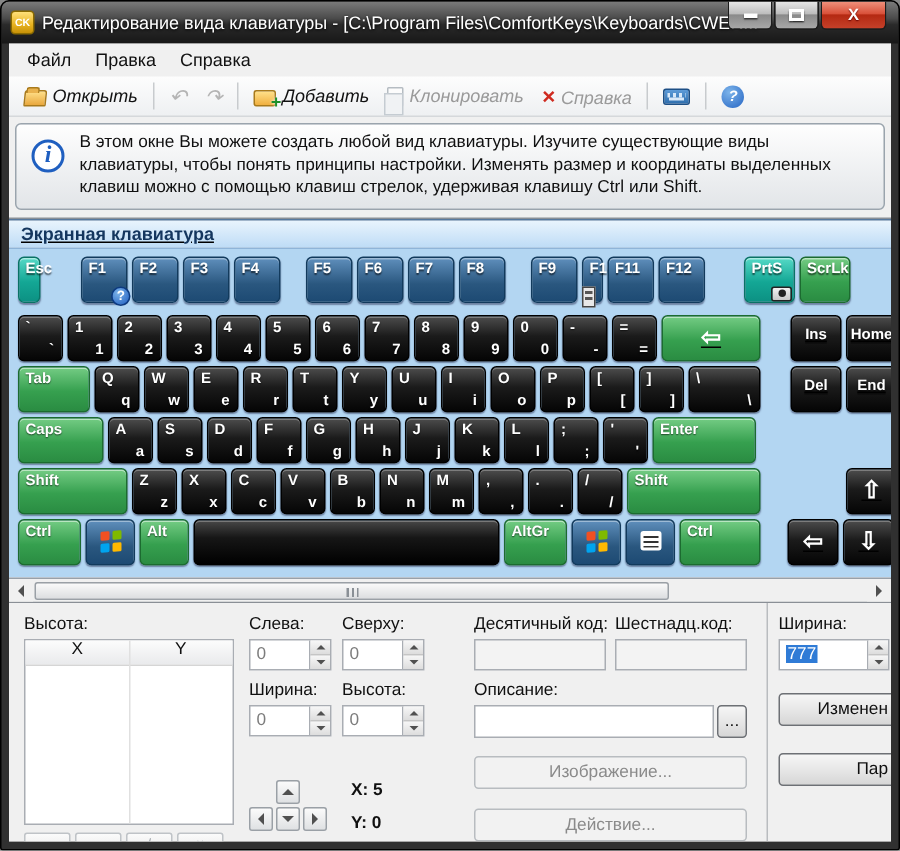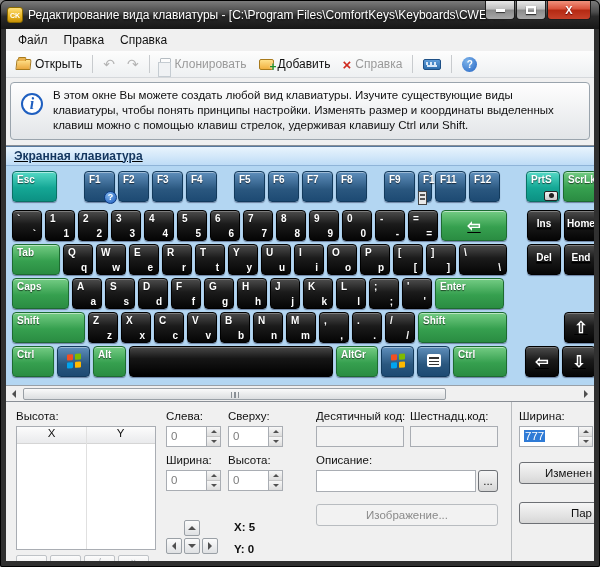--- a/index.html
+++ b/index.html
@@ -31,21 +31,21 @@
   
   .content{ position:absolute; left:5px; right:5px; top:28px; bottom:5px;
     background:#f0f0f0; display:flex; flex-direction:column; overflow:hidden; }
 
   .menubar{ height:22px; display:flex; align-items:center; padding:0 4px;
     background:#f0f0f0; font-size:12px; color:#111; }
   .menu-item{ padding:2px 8px; }
 
   .toolbar{ height:27px; display:flex; align-items:center; padding:0 4px;
     background:linear-gradient(#fdfdfd,#eef0f2); border-bottom:1px solid #d5d8db; font-size:12px; }
-  .tbtn{ display:flex; align-items:center; gap:4px; padding:3px 6px; border-radius:3px; color:#111; }
+  .tbtn{ display:flex; align-items:flex-end; gap:4px; padding:3px 6px; border-radius:3px; color:#111;font-style:italic; }
   .tbtn.disabled{ color:#9a9a9a; }
   .tsep{ width:1px; height:18px; background:#c8cbce; margin:0 4px; }
 
   .ico{ display:inline-block; position:relative; }
   .ico-open{ width:15px; height:11px; border-radius:2px 2px 1px 1px;
     background:linear-gradient(#ffe08a,#e9a83e); border:1px solid #a87a1c; transform:skewX(-6deg); }
   .ico-open::before{ content:""; position:absolute; top:-3px; left:0; width:7px; height:3px;
     background:#e9b24e; border:1px solid #a87a1c; border-bottom:none; border-radius:2px 2px 0 0; }
   .ico-save{ width:13px; height:13px; background:#b9c2cc; border:1px solid #98a2ad; border-radius:2px; }
   .ico-save::before{ content:""; position:absolute; left:2px; top:0; width:7px; height:5px; background:#e6eaee; }
@@ -204,27 +204,27 @@
         <span>Открыть</span>
       </div>
       <div class="tsep"></div>
       <div class="tbtn disabled">
           <span class="ico-arrow">↶</span>
         </div>
       <div class="tbtn disabled">
           <span class="ico-arrow">↷</span>
         </div>
       <div class="tsep"></div>
+      <div class="tbtn">
+        <span class="ico ico-add"></span>
+        <span>Добавить</span>
+      </div>
       <div class="tbtn disabled">
         <span class="ico ico-clone"></span>
         <span>Клонировать</span>
-      </div>
-      <div class="tbtn">
-        <span class="ico ico-add"></span>
-        <span>Добавить</span>
       </div>
       <div class="tbtn disabled">
         <span class="ico-del">×</span>
         <span>Справка</span>
       </div>
       <div class="tsep"></div>
       <div class="tbtn">
           <span class="ico ico-kbd"></span>
         </div>
       <div class="tsep"></div>
@@ -237,21 +237,21 @@
       <div class="info-box">
         <span class="info-icon">i</span>
         <span>В этом окне Вы можете создать любой вид клавиатуры. Изучите существующие виды клавиатуры, чтобы понять принципы настройки. Изменять размер и координаты выделенных клавиш можно с помощью клавиш стрелок, удерживая клавишу Ctrl или Shift.</span>
       </div>
     </div>
 
     <div class="kb-wrap">
       <div class="kb-header">Экранная клавиатура</div>
       <div class="kb-area">
           <div class="kb-row" style="margin-bottom: 8px;">
-            <div class="key teal" style="width: 45px;">
+            <div class="key teal" style="width: 15px;">
               <span class="kl">Esc</span>
             </div>
             <div class="key f" style="width: 31px; margin-left: 24px;">
               <span class="kl">F1</span>
               <span class="ki ki-help">?</span>
             </div>
             <div class="key f" style="width: 31px;">
               <span class="kl">F2</span>
             </div>
             <div class="key f" style="width: 31px;">
@@ -654,20 +654,21 @@
           <span class="val"></span>
         </div>
 
       <span class="lbl" style="left:310px;top:52px">Описание:</span>
       <div class="field" style="left:310px;top:68px;width:160px;height:22px">
           <span class="val"></span>
         </div>
       <div class="btn enabled" style="left:472px;top:68px;width:20px">...</div>
 
       <div class="btn disabled" style="left:310px;top:102px;width:182px">Изображение...</div>
+      <div class="btn disabled" style="left:310px;top:137px;width:182px">Действие...</div>
 
       <div class="vdiv"></div>
 
       <span class="lbl" style="left:513px;top:8px">Ширина:</span>
       <div class="field" style="left:513px;top:24px;width:74px">
         <span class="val" style="color:#000"><span class="sel">777</span></span>
         <span class="spin">
             <span>
               <i class="tri u"></i>
             </span>

